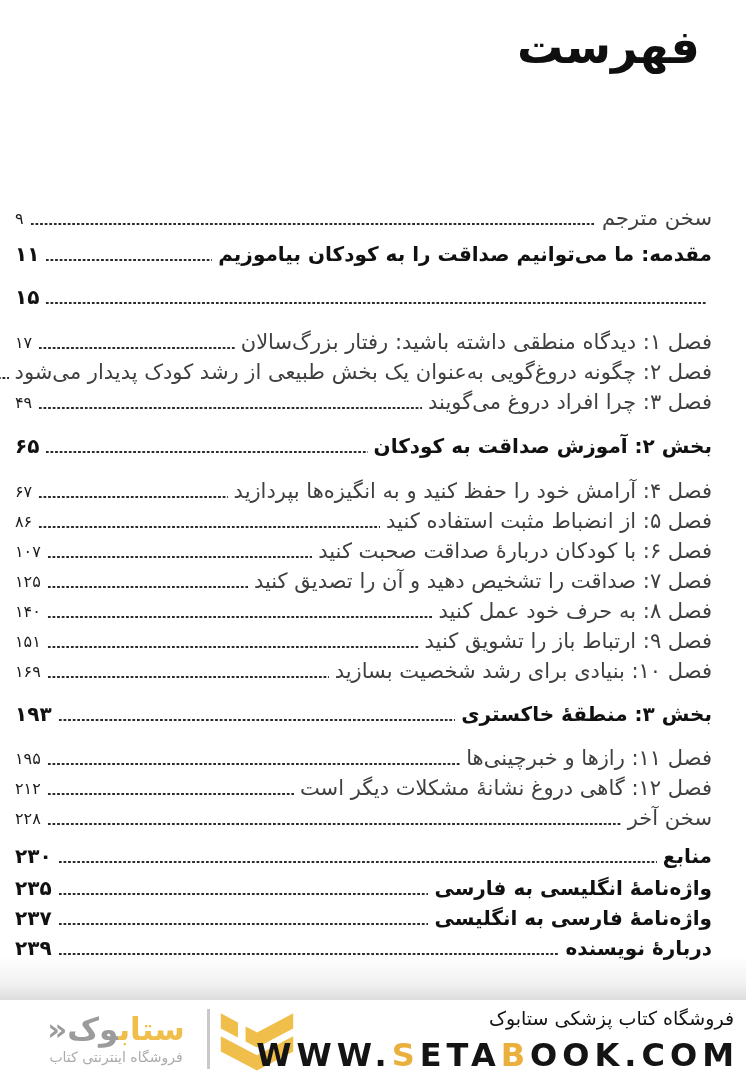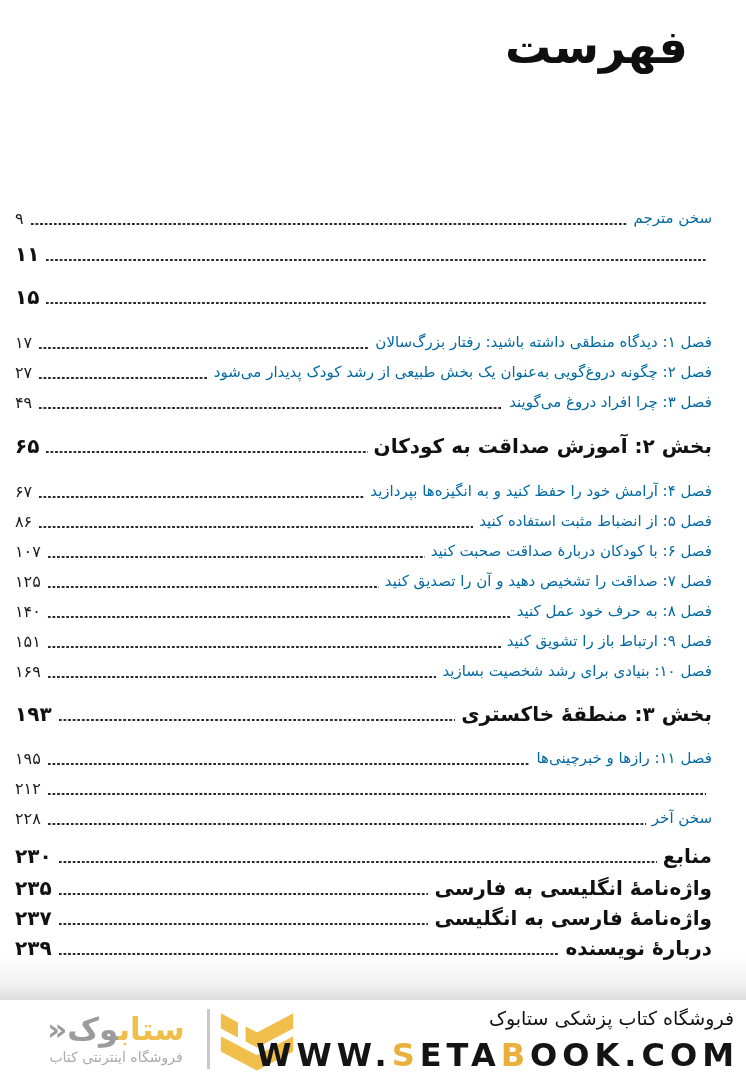--- a/index.html
+++ b/index.html
@@ -7,30 +7,30 @@
     width:746px;height:1080px;position:relative;overflow:hidden;
     background:#ffffff;
     font-family:"DejaVu Sans", sans-serif;
     color:#1f1f1f;
   }
   
   .scan{position:absolute;left:0;top:0;width:746px;height:1000px;background:#fff;}
   .scan-edge{position:absolute;left:0;right:0;bottom:0;height:44px;pointer-events:none;
     background:linear-gradient(to bottom, rgba(120,120,120,0) 0%, rgba(130,130,130,0.10) 60%, rgba(120,120,120,0.25) 100%);}
   .page-title{
-    position:absolute;top:20px;right:58px;
+    position:absolute;top:20px;right:46px;
     font-size:46px;font-weight:bold;color:#0f0f0f;letter-spacing:0;
   }
   
   .toc{
     position:absolute;top:203px;left:15px;right:34px;
     direction:rtl;
   }
   .row{display:flex;align-items:center;height:30px;direction:rtl;}
-  .row .title{white-space:nowrap;font-size:15px;color:#0369a1;}
+  .row .title{white-space:nowrap;font-size:21px;color:#404040;}
   .row .page{white-space:nowrap;font-size:16px;color:#1c1c1c;}
   .row.bold .title,.row.bold .page{font-weight:bold;font-size:20px;color:#111;}
   .leader{
     flex:1;height:4px;align-self:flex-end;margin:0 6px 7px 6px;
     background-image:radial-gradient(circle, #2b2b2b 1.15px, transparent 1.5px);
     background-size:4.6px 4px;background-repeat:repeat-x;background-position:0 50%;
     min-width:12px;
   }
   .m2{margin-top:2px}.m6{margin-top:6px}.m8{margin-top:8px}
   .m13{margin-top:13px}.m14{margin-top:14px}.m15{margin-top:15px}
@@ -53,20 +53,21 @@
 <div class="scan">
   <div class="page-title">فهرست</div>
 
   <div class="toc">
     <div class="row">
         <span class="title">سخن مترجم</span>
         <span class="leader"></span>
         <span class="page">۹</span>
       </div>
     <div class="row bold m6">
+        <span class="title">مقدمه: ما می‌توانیم صداقت را به کودکان بیاموزیم</span>
         <span class="leader"></span>
         <span class="page">۱۱</span>
       </div>
     <div class="row bold m13">
         <span class="leader"></span>
         <span class="page">۱۵</span>
       </div>
     <div class="row m15">
         <span class="title">فصل ۱: دیدگاه منطقی داشته باشید: رفتار بزرگ‌سالان</span>
         <span class="leader"></span>
@@ -126,20 +127,21 @@
         <span class="title">بخش ۳: منطقهٔ خاکستری</span>
         <span class="leader"></span>
         <span class="page">۱۹۳</span>
       </div>
     <div class="row m14">
         <span class="title">فصل ۱۱: رازها و خبرچینی‌ها</span>
         <span class="leader"></span>
         <span class="page">۱۹۵</span>
       </div>
     <div class="row">
+        <span class="title">فصل ۱۲: گاهی دروغ نشانهٔ مشکلات دیگر است</span>
         <span class="leader"></span>
         <span class="page">۲۱۲</span>
       </div>
     <div class="row">
         <span class="title">سخن آخر</span>
         <span class="leader"></span>
         <span class="page">۲۲۸</span>
       </div>
     <div class="row bold m8">
         <span class="title">منابع</span>

